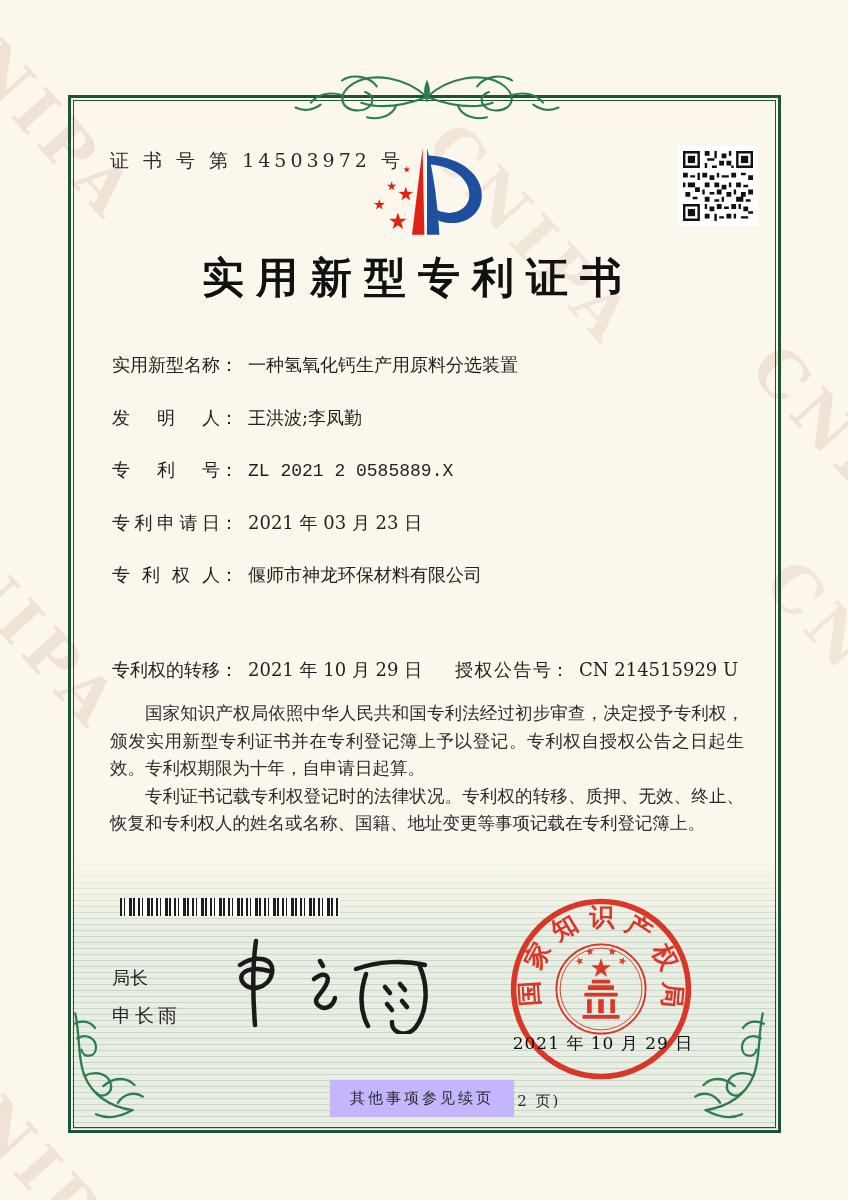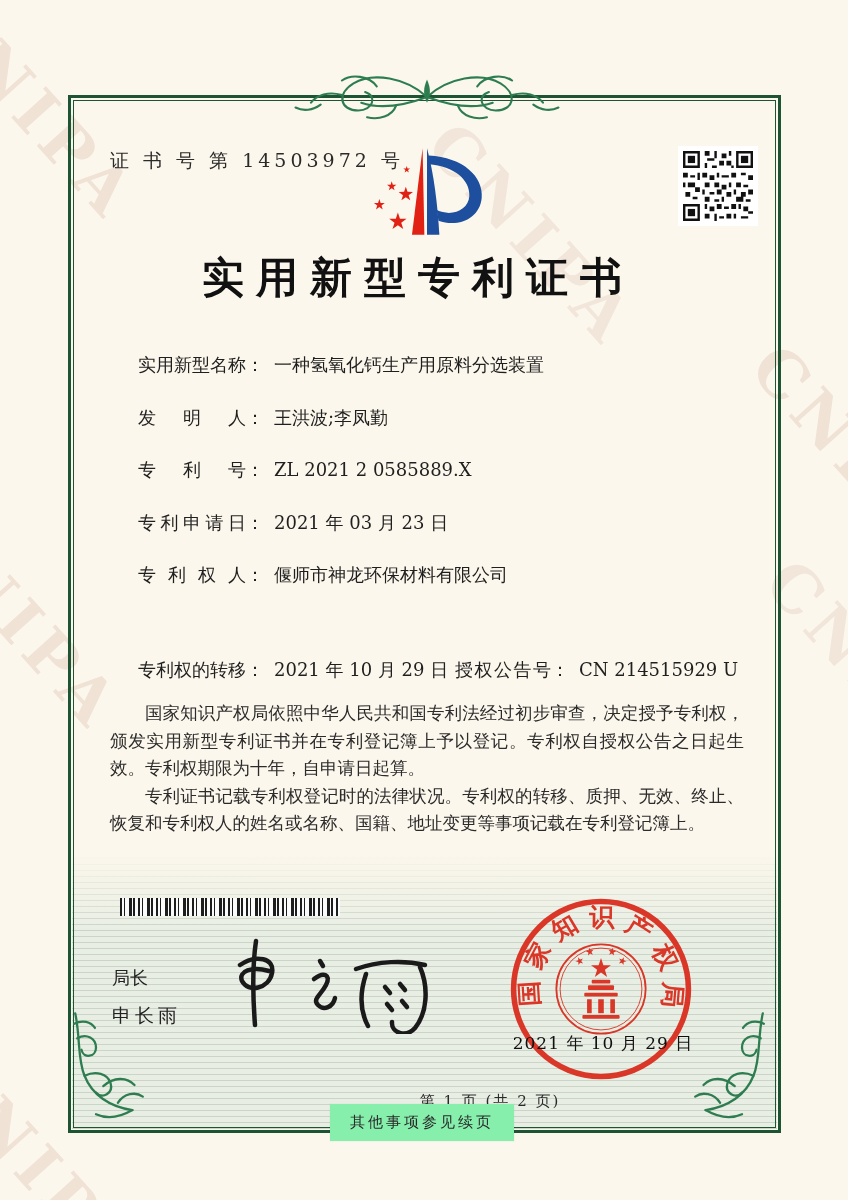--- a/index.html
+++ b/index.html
@@ -40,24 +40,24 @@
   
   .cert-no{position:absolute;left:110px;top:148px;font-size:19px;letter-spacing:4px;
            color:#2a2a2a;z-index:5;}
   .logo{position:absolute;left:352px;top:142px;z-index:5;}
   .qr{position:absolute;left:678px;top:146px;width:70px;height:70px;background:#fff;
       padding:5px;z-index:5;}
   .title{position:absolute;left:0;width:836px;top:250px;text-align:center;font-size:42px;
          font-weight:bold;letter-spacing:12px;color:#111;z-index:5;}
 
   
-  .field{position:absolute;left:112px;font-size:18px;color:#1f1f1f;z-index:5;white-space:nowrap;margin-left:26px;}
+  .field{position:absolute;left:112px;font-size:18px;color:#1f1f1f;z-index:5;white-space:nowrap;}
   .field-label{display:inline-block;width:108px;text-align:justify;text-align-last:justify;}
   .field-colon{margin-right:10px;}
-  .f1{top:353px;} .f2{top:406px;} .f3{top:458px;} .f4{top:511px;}
+  .f1{top:353px;} .f2{top:406px;} .f3{top:458px;font-family:Liberation Mono, monospace;} .f4{top:511px;}
   .f5{top:563px;} .f6{top:616px;} .f7{top:658px;}
   .gazette{position:absolute;left:455px;top:658px;font-size:18px;color:#1f1f1f;z-index:5;white-space:nowrap;}
   .gazette .field-label{width:96px;}
 
   
   .body-text{position:absolute;left:110px;top:700px;width:634px;font-size:17.5px;
              line-height:27.5px;text-align:justify;color:#2b2b2b;z-index:5;
              font-family:"DejaVu Serif","Liberation Serif",serif;}
   .body-text p{margin:0;text-indent:2em;}
 
@@ -73,21 +73,21 @@
   .signature{position:absolute;left:228px;top:932px;z-index:6;}
 
   
   .seal{position:absolute;left:508px;top:896px;width:186px;height:186px;z-index:5;opacity:0.93;}
   .seal-date{position:absolute;left:512px;top:1032px;width:182px;text-align:center;font-size:17px;
              color:#101010;letter-spacing:1px;z-index:7;}
 
   
   .page-info{position:absolute;left:68px;width:844px;top:1092px;text-align:center;
              font-size:15px;color:#2a2a2a;z-index:5;letter-spacing:2px;}
-  .cont-note{position:absolute;left:330px;top:1104px;background:#86efac;padding:9px 20px;
+  .cont-note{position:absolute;left:330px;top:1080px;background:#c4b5fd;padding:9px 20px;
              font-size:15px;letter-spacing:3px;color:#2a2a2a;z-index:5;
              box-shadow:0 0 0 1px rgba(0,0,0,0.02);}
 </style>
 </head>
 <body>
 
 <div class="page">
 
   <div class="wm wm1">CNIPA</div>
   <div class="wm wm2">CNIPA</div>

